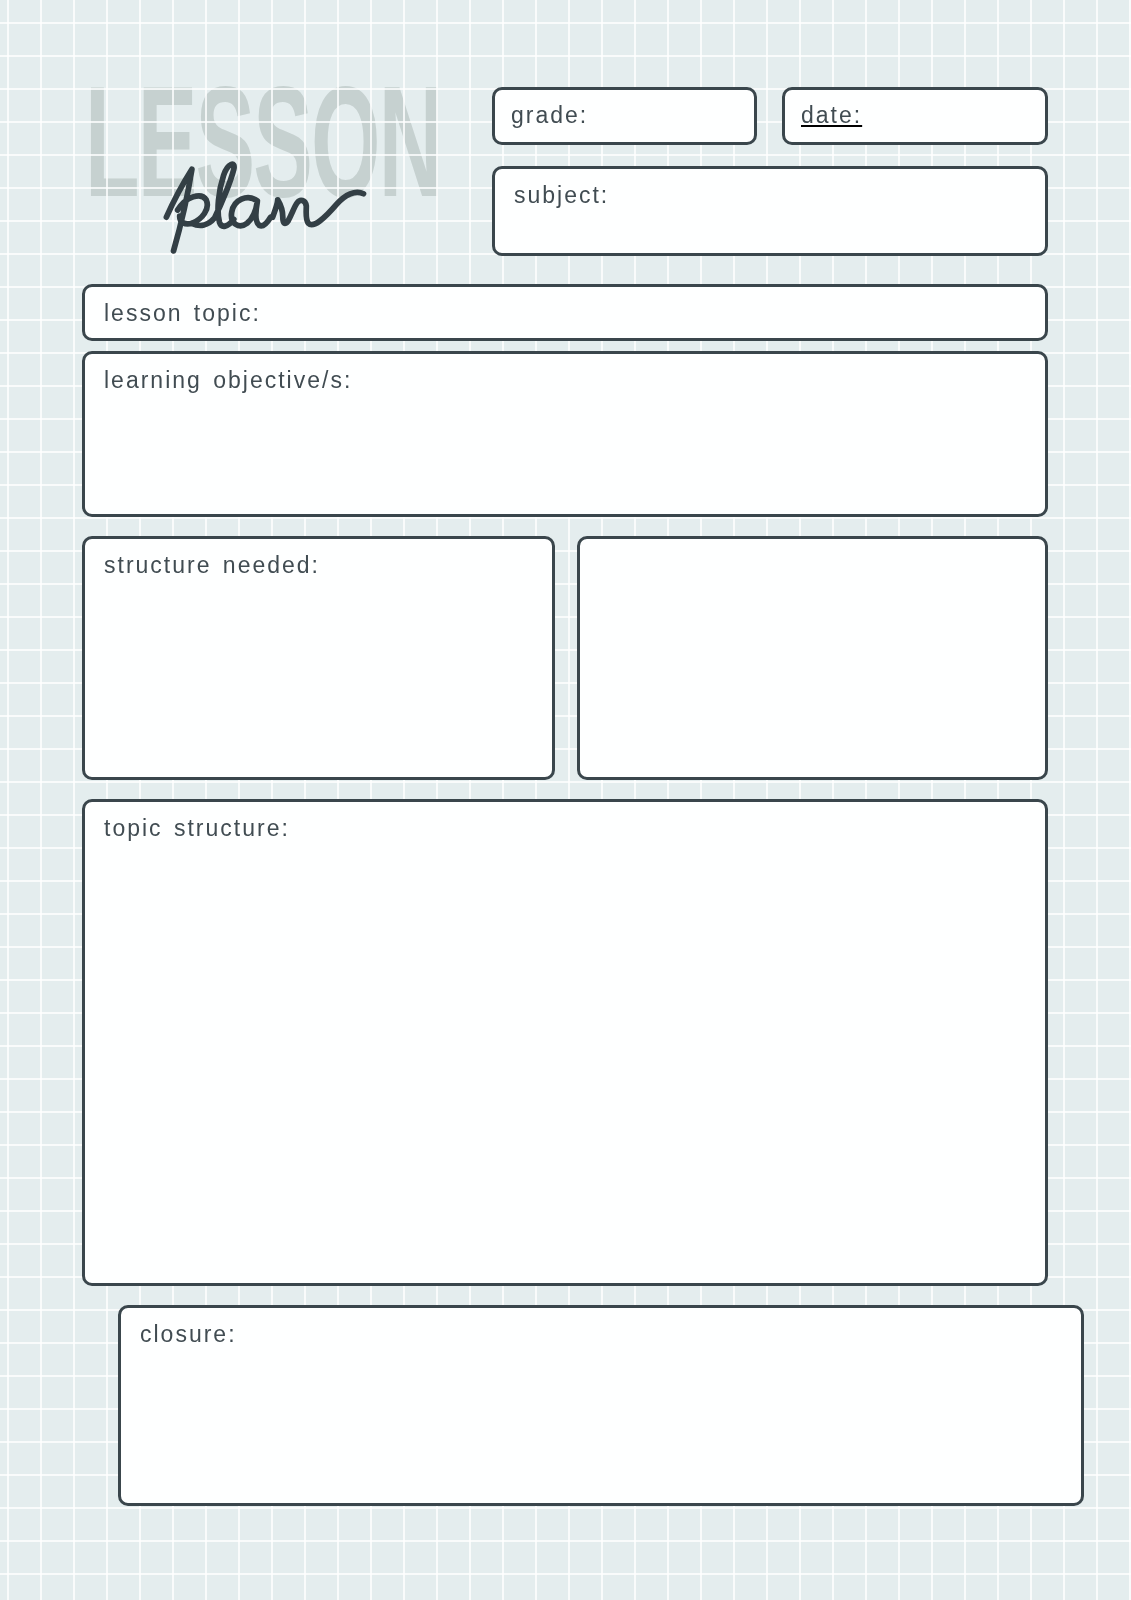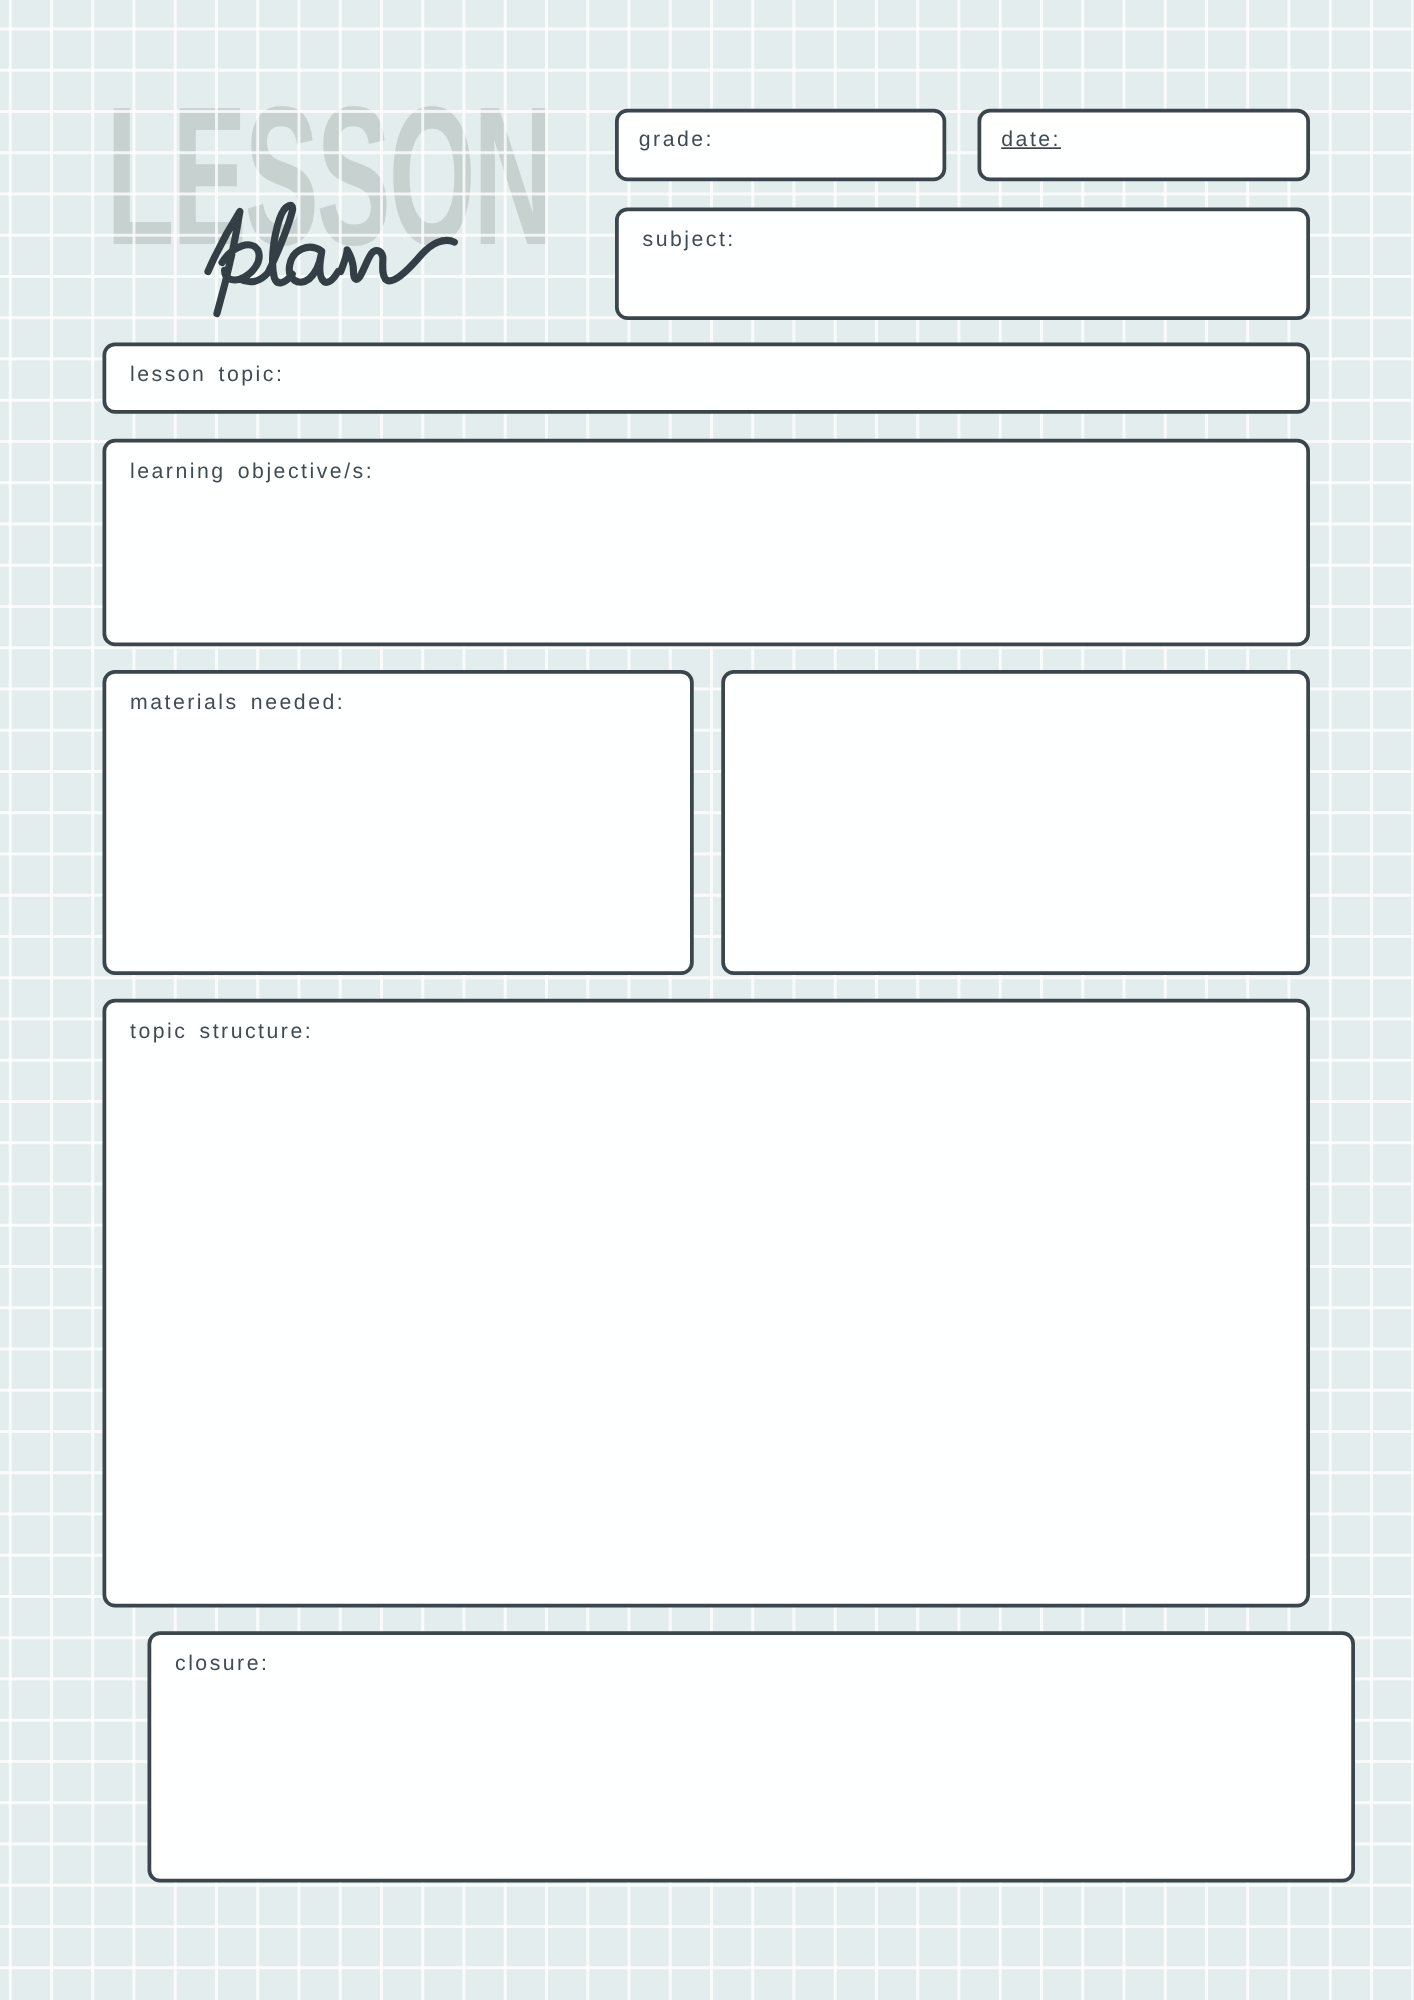--- a/index.html
+++ b/index.html
@@ -35,31 +35,31 @@
     position:absolute;z-index:3;
     background:#feffff;
     border:3px solid #3a464c;
     border-radius:10px;
     box-sizing:border-box;
     padding:13px 19px;
   }
   .field.small{padding:12px 16px;}
   .field-label{
     display:block;
-    font-size:17px;
+    font-size:23px;
     letter-spacing:2px;
     word-spacing:3px;
     color:#414c52;
   }
   .field-value{min-height:8px;font-size:19px;color:#414c52;}
   
   .f-grade    {left:492px;top:87px;  width:265px;height:58px;}
   .f-date     {left:782px;top:87px;  width:266px;height:58px;text-decoration:underline;}
   .f-subject  {left:492px;top:166px; width:556px;height:90px;}
-  .f-topic    {left:82px; top:274px; width:966px;height:57px;}
+  .f-topic    {left:82px; top:284px; width:966px;height:57px;}
   .f-objectives{left:82px;top:351px; width:966px;height:166px;}
   .f-materials{left:82px; top:536px; width:473px;height:244px;}
   .f-hook     {left:577px;top:536px; width:471px;height:244px;}
   .f-structure{left:82px; top:799px; width:966px;height:487px;}
   .f-closure  {left:82px; top:1305px;width:966px;height:201px;margin-left:36px;}
 </style>
 </head>
 <body>
 
 <div class="page">
@@ -100,21 +100,21 @@
     <span class="field-label">lesson topic:</span>
     <div class="field-value"></div>
   </div>
 
   <div class="field f-objectives">
     <span class="field-label">learning objective/s:</span>
     <div class="field-value"></div>
   </div>
 
   <div class="field f-materials">
-    <span class="field-label">materials needed:</span>
+    <span class="field-label">structure needed:</span>
     <div class="field-value"></div>
   </div>
 
   <div class="field f-hook">
     <div class="field-value"></div>
   </div>
 
   <div class="field f-structure">
     <span class="field-label">topic structure:</span>
     <div class="field-value"></div>

